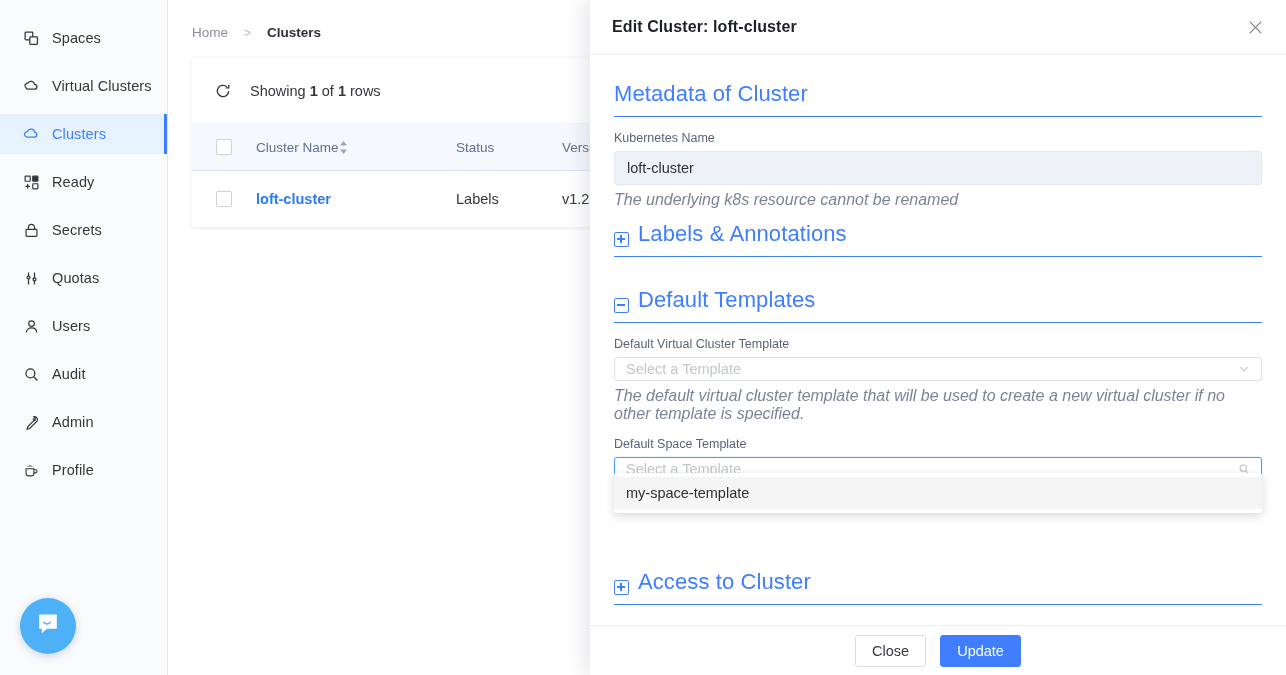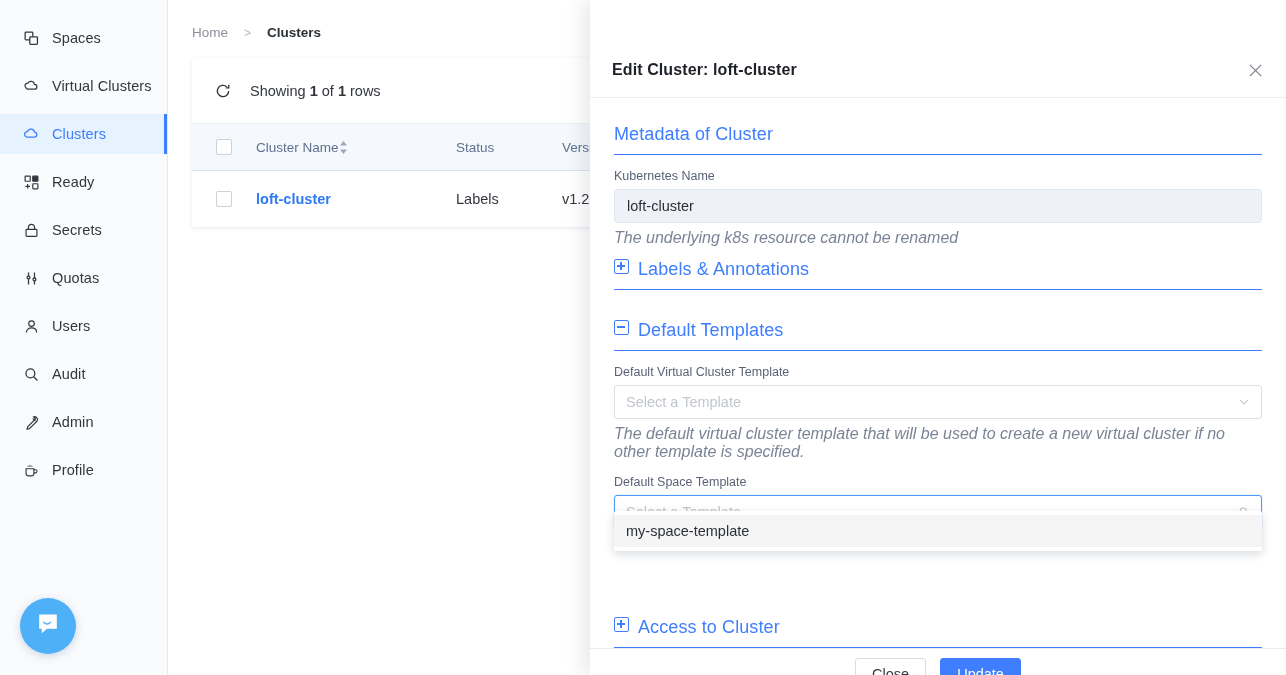--- a/index.html
+++ b/index.html
@@ -140,21 +140,20 @@
     box-shadow: -7px 0 18px rgba(25,40,70,.10);
     z-index: 10;
     display: flex; flex-direction: column;
   }
   .drawer-head {
     height: 55px; flex: 0 0 55px;
     border-bottom: 1px solid #efefef;
     display: flex; align-items: center;
     padding: 0 22px;
     position: relative;
-    margin-top: 43px;
   }
   .drawer-title {
     font-size: 16px; color: #1d2026; font-weight: bold;
     letter-spacing: .1px;
   }
   .drawer-close {
     position: absolute; right: 18px; top: 50%;
     transform: translateY(-50%);
     width: 26px; height: 26px; cursor: pointer;
     display: flex; align-items: center; justify-content: center;
@@ -173,22 +172,22 @@
     height: 32px; border-radius: 3px; font-size: 14.5px;
     cursor: pointer; padding: 0 16px;
     font-family: "Liberation Sans", sans-serif;
     display: inline-flex; align-items: center; justify-content: center;
   }
   .btn-default { background: #fff; border: 1px solid #d9dde3; color: #33373d; }
   .btn-primary { background: #3e7eff; border: 1px solid #3e7eff; color: #fff; }
 
   
   .section-title {
-    font-size: 18px; color: #3e7eff; letter-spacing: .1px;
-    display: flex; align-items: flex-start; gap: 9px;
+    font-size: 22px; color: #3e7eff; letter-spacing: .1px;
+    display: flex; align-items: flex-end; gap: 9px;
   }
   .section-title.plain { padding-left: 0; }
   .section-rule {
     border-bottom: 1.6px solid #3e7eff;
     margin-top: 9px;
   }
   .expander {
     width: 15px; height: 15px; flex: 0 0 15px;
     border: 1.5px solid #3e7eff; border-radius: 2px;
     position: relative; cursor: pointer; background: #fff;
@@ -208,21 +207,21 @@
   }
   .field-hint {
     font-size: 16px; color: #7b8496; margin-top: 6px; font-style: italic;
   }
   .input-disabled {
     height: 34px; border: 1px solid #e2e8f2; border-radius: 3px;
     background: #eef2f8; color: #2b2f36; font-size: 14.5px;
     display: flex; align-items: center; padding: 0 12px;
   }
   .select-box {
-    height: 34px; border: 1px solid #dcdfe5; border-radius: 3px;
+    height: 24px; border: 1px solid #dcdfe5; border-radius: 3px;
     background: #fff; display: flex; align-items: center;
     padding: 0 11px; cursor: pointer; position: relative;
   }
   .select-box.focused { border: 1px solid #4a9bfb; box-shadow: 0 0 0 1px rgba(74,155,251,.10); }
   .select-ph { font-size: 14.5px; color: #c2c6cd; flex: 1 1 auto; }
   .select-tail { display: flex; align-items: center; }
 
   .dropdown {
     position: absolute; left: 0; right: 0; top: 36px;
     background: #fff;

